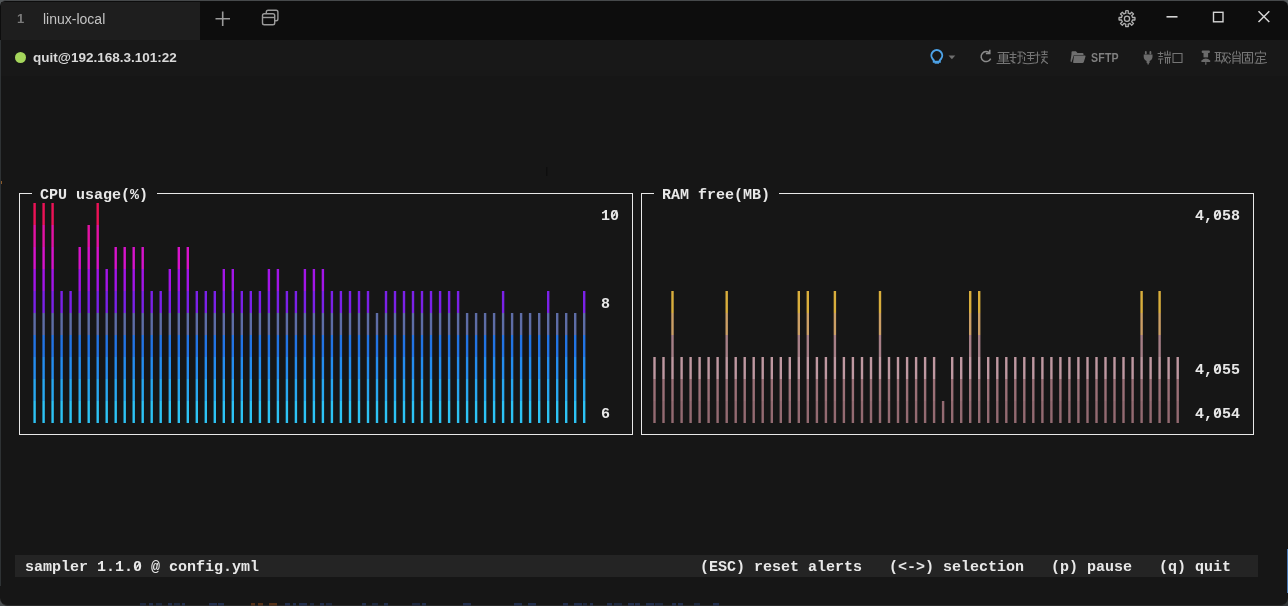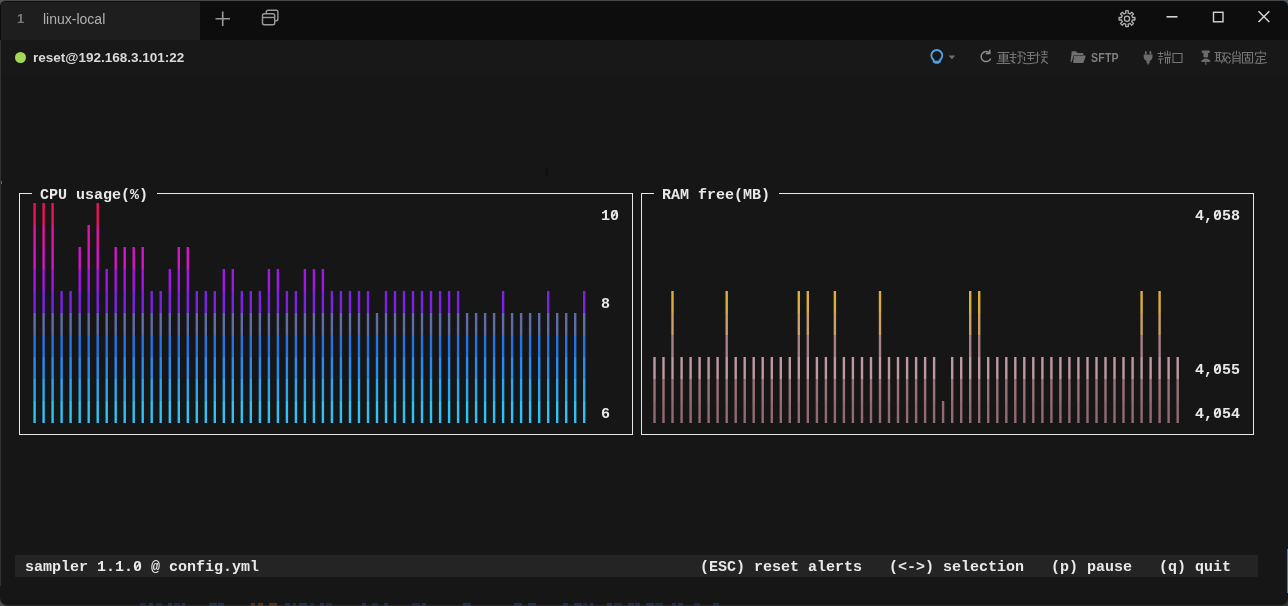--- a/index.html
+++ b/index.html
@@ -7,23 +7,23 @@
 </style></head><body>
 <div class="abs" style="left:0;top:0;width:7px;height:7px;background:#54585a"></div>
 <div class="abs" style="left:1281px;top:0;width:7px;height:7px;background:#54585a"></div>
 <div class="abs" style="left:0;top:0;width:1288px;height:40px;background:#0d0d0d;border-top:1px solid #46494b;box-sizing:border-box;border-radius:6px 6px 0 0"></div>
 <div class="abs" style="left:0;top:40px;width:1px;height:36px;background:#3a3a3a"></div>
 <div class="abs" style="left:0;top:181px;width:2px;height:3px;background:#8a5a2a"></div>
 <div class="abs" style="left:1282px;top:601px;width:4px;height:4px;background:#7a4a20;border-radius:2px"></div>
 <div class="abs" style="left:1286px;top:46px;width:2px;height:28px;background:#3e4f42"></div>
 <div class="abs" style="left:1px;top:2px;width:199px;height:38px;background:#1e1e1e"></div>
 <div class="abs" style="left:17px;top:11px;color:#7a7a7a;font-size:13px;font-weight:bold;filter:grayscale(1)">1</div>
-<div class="abs" style="left:43px;top:10.5px;color:#84cc16;font-size:14px;filter:grayscale(1)">linux-local</div>
+<div class="abs" style="left:43px;top:10.5px;color:#fdba74;font-size:14px;filter:grayscale(1)">linux-local</div>
 <div class="abs" style="left:0;top:40px;width:1288px;height:36px;background:#181818"></div>
-<div class="abs" style="left:33px;top:50px;color:#d9d9d9;font-size:13.5px;font-weight:bold;filter:grayscale(1)">reset@192.168.3.101:22</div>
+<div class="abs" style="left:33px;top:50px;color:#d9d9d9;font-size:13.5px;font-weight:bold;filter:grayscale(1)">quit@192.168.3.101:22</div>
 <div class="abs" style="left:1091px;top:50.5px;color:#7f7f7f;font-size:12.5px;font-weight:bold;filter:grayscale(1);transform:scaleX(.85);transform-origin:0 50%;letter-spacing:.2px">SFTP</div>
 <div class="abs" style="left:14.5px;top:555px;width:1243px;height:21.5px;background:#242424"></div>
 <div class="abs" style="left:0;top:40px;width:1px;height:560px;background:#2e3234"></div>
 <div class="abs" style="left:0;top:596px;width:10px;height:10px;background:#4a4e50"></div>
 <div class="abs" style="left:1278px;top:596px;width:10px;height:10px;background:#34383a"></div>
 <div class="abs" style="left:0;top:586px;width:1288px;height:20px;background:#161616;border-radius:0 0 8px 8px;border-bottom:1px solid #2a2a2a;box-sizing:border-box"></div>
 <div class="abs" style="left:1286.5px;top:549px;width:1.5px;height:44px;background:#4a7ab5"></div>
 <svg class="abs" style="left:0;top:0" width="1288" height="606" viewBox="0 0 1288 606">
 <defs>
       <linearGradient id="gc" gradientUnits="userSpaceOnUse" x1="0" y1="203" x2="0" y2="423">

